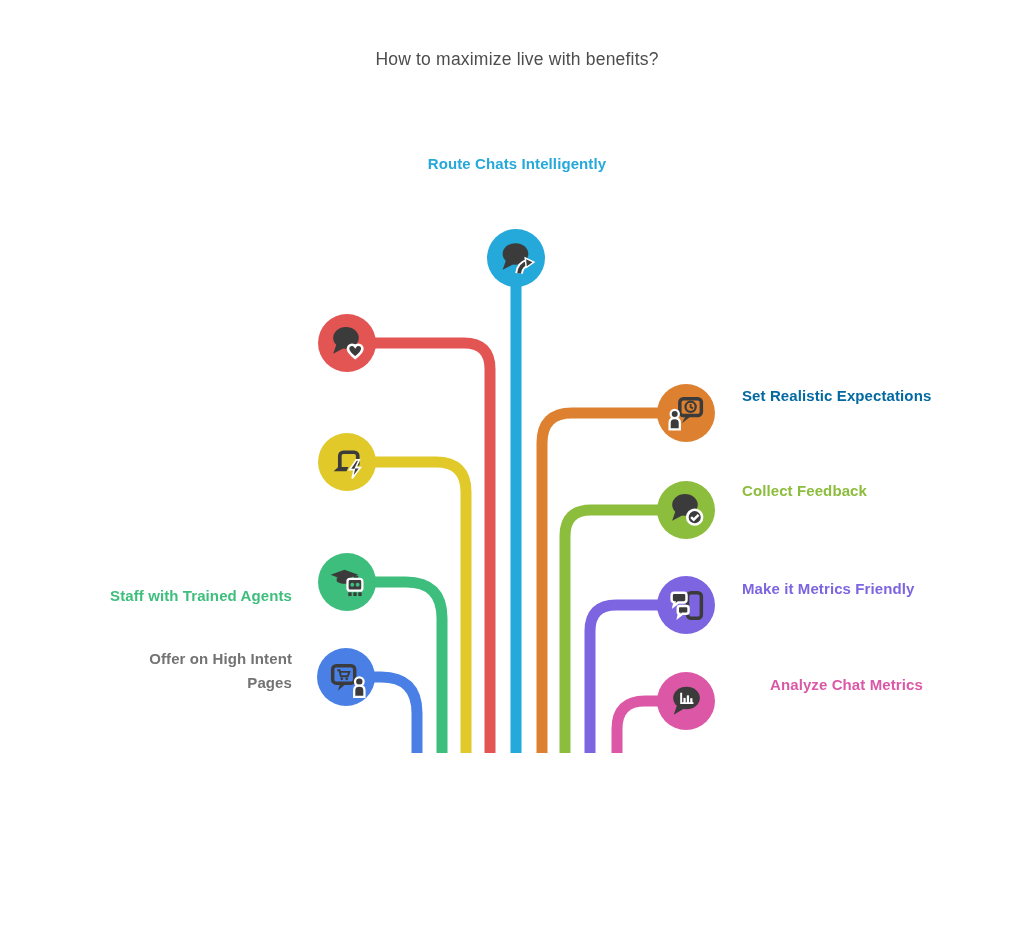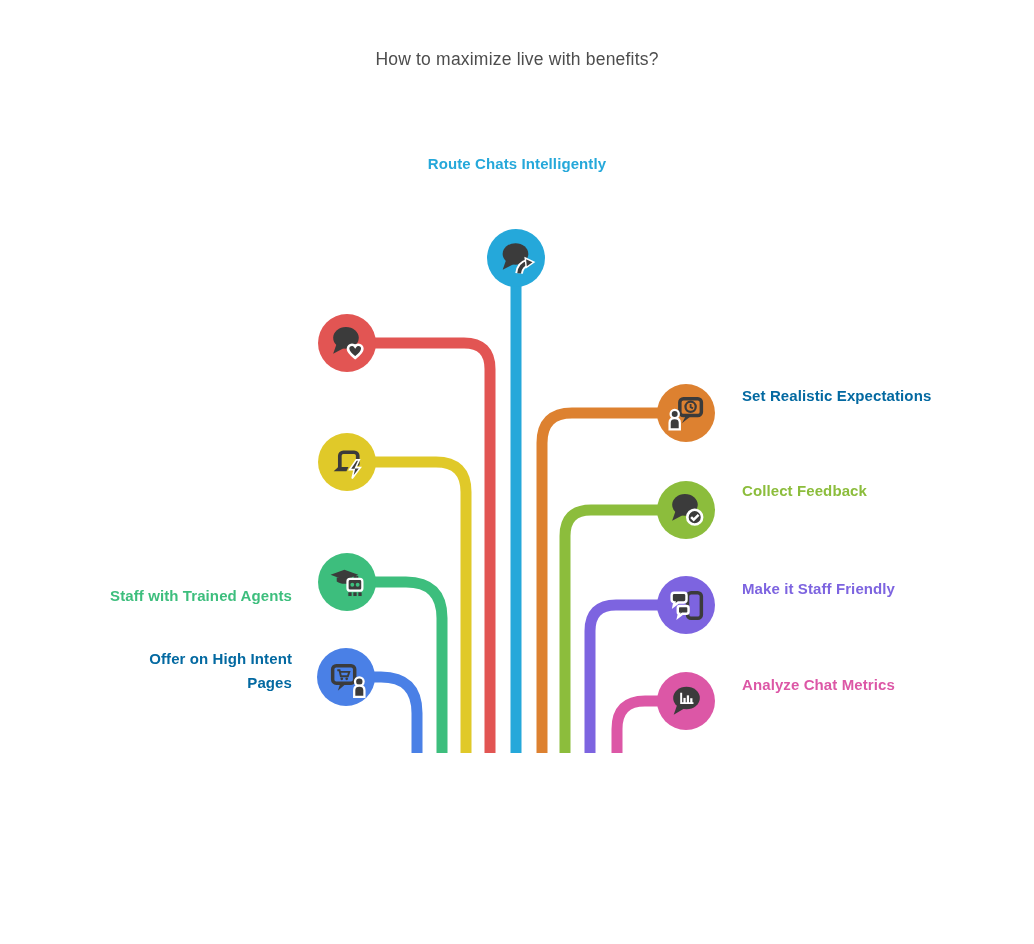--- a/index.html
+++ b/index.html
@@ -101,21 +101,21 @@
           <rect x="6.5" y="8.5" width="21.5" height="17" rx="3.5" fill="none" stroke="#3b3b3b" stroke-width="3.4"></rect>
           <path d="M14 25.5 L11.5 33 L20 25.5 Z" fill="#3b3b3b"></path>
           <path d="M11 13 h2.2 l1.3 5.8 h6.8 l1.4 -4.3 h-8.6" fill="none" stroke="#3b3b3b" stroke-width="1.9"></path>
           <circle cx="15.4" cy="21.3" r="1.3" fill="#3b3b3b"></circle>
           <circle cx="20.2" cy="21.3" r="1.3" fill="#3b3b3b"></circle>
           <circle cx="32.5" cy="24" r="4.2" fill="#3b3b3b" stroke="#fff" stroke-width="2.2"></circle>
           <path d="M27.5 39 V32.5 C27.5 29.5 29.5 28 32.5 28 C35.5 28 37.5 29.5 37.5 32.5 V39 Z" fill="#3b3b3b" stroke="#fff" stroke-width="2.2"></path>
         </svg>
       </span>
     </div>
-    <div class="label align-right" style="color: #0369a1; top: 647px; right: 742px;">Offer on High Intent
+    <div class="label align-right" style="color: #737373; top: 647px; right: 742px;">Offer on High Intent
 Pages</div>
     <div class="node" style="left: 657px; top: 384px; background: rgb(221, 129, 48);">
       <span class="icon-wrap">
         <svg viewBox="0 0 40 40">
           <rect x="13.5" y="5.5" width="21" height="16.5" rx="3.5" fill="none" stroke="#3b3b3b" stroke-width="3.4"></rect>
           <path d="M19.5 22 L15.5 29.5 L25 22 Z" fill="#3b3b3b"></path>
           <circle cx="24" cy="13.5" r="5" fill="none" stroke="#3b3b3b" stroke-width="2.2"></circle>
           <path d="M24 10.8 V13.8 L26.3 15" fill="none" stroke="#3b3b3b" stroke-width="1.8"></path>
           <circle cx="8.5" cy="20.5" r="4" fill="#3b3b3b" stroke="#fff" stroke-width="2.2"></circle>
           <path d="M3.5 35.5 V29 C3.5 26 5.5 24.5 8.5 24.5 C11.5 24.5 13.5 26 13.5 29 V35.5 Z" fill="#3b3b3b" stroke="#fff" stroke-width="2.2"></path>
@@ -138,31 +138,31 @@
     <div class="label align-left" style="color: rgb(140, 189, 60); top: 479px; left: 742px;">Collect Feedback</div>
     <div class="node" style="left: 657px; top: 576px; background: rgb(125, 100, 224);">
       <span class="icon-wrap">
         <svg viewBox="0 0 40 40">
           <rect x="21" y="7.5" width="13.5" height="25" rx="3.5" fill="none" stroke="#3b3b3b" stroke-width="3.4"></rect>
           <path d="M10 7.5 h7.5 c1.4 0 2.5 1.1 2.5 2.5 v4.5 c0 1.4 -1.1 2.5 -2.5 2.5 h-5.5 l-4.5 3.5 l0.7 -3.5 c-1.4 0 -2.7 -1.1 -2.7 -2.5 v-4.5 c0 -1.4 1.1 -2.5 2.5 -2.5 z" fill="#3b3b3b" stroke="#fff" stroke-width="2.4"></path>
           <path d="M13.5 20.5 h6.5 c1.2 0 2 0.8 2 2 v3.5 c0 1.2 -0.8 2 -2 2 h-4 l-4 3.2 l0.7 -3.2 c-1.2 0 -1.2 -0.8 -1.2 -2 v-3.5 c0 -1.2 0.8 -2 2 -2 z" fill="#3b3b3b" stroke="#fff" stroke-width="2.4"></path>
         </svg>
       </span>
     </div>
-    <div class="label align-left" style="color: rgb(125, 100, 224); top: 577px; left: 742px;">Make it Staff Friendly</div>
+    <div class="label align-left" style="color: rgb(125, 100, 224); top: 577px; left: 742px;">Make it Metrics Friendly</div>
     <div class="node" style="left: 657px; top: 672px; background: rgb(220, 87, 166);">
       <span class="icon-wrap">
         <svg viewBox="0 0 40 40">
           <g fill="#3b3b3b">
             <ellipse cx="20" cy="16.5" rx="13" ry="11"></ellipse>
             <path d="M11 23 L7.5 33 L19 26 Z"></path>
           </g>
           <path d="M14.8 11.5 V21.6 H26.8" fill="none" stroke="#fff" stroke-width="1.9"></path>
           <g fill="#fff">
             <rect x="17" y="16.5" width="2.2" height="5"></rect>
             <rect x="20.3" y="14" width="2.2" height="7.6"></rect>
             <rect x="23.6" y="16.8" width="2.2" height="4.7"></rect>
           </g>
         </svg>
       </span>
     </div>
-    <div class="label align-left" style="color: rgb(220, 87, 166); top: 673px; left: 742px;">Analyze Chat Metrics</div>
+    <div class="label align-left" style="color: rgb(220, 87, 166); top: 673px; left: 770px;">Analyze Chat Metrics</div>
   </div>
 
 </body></html>

